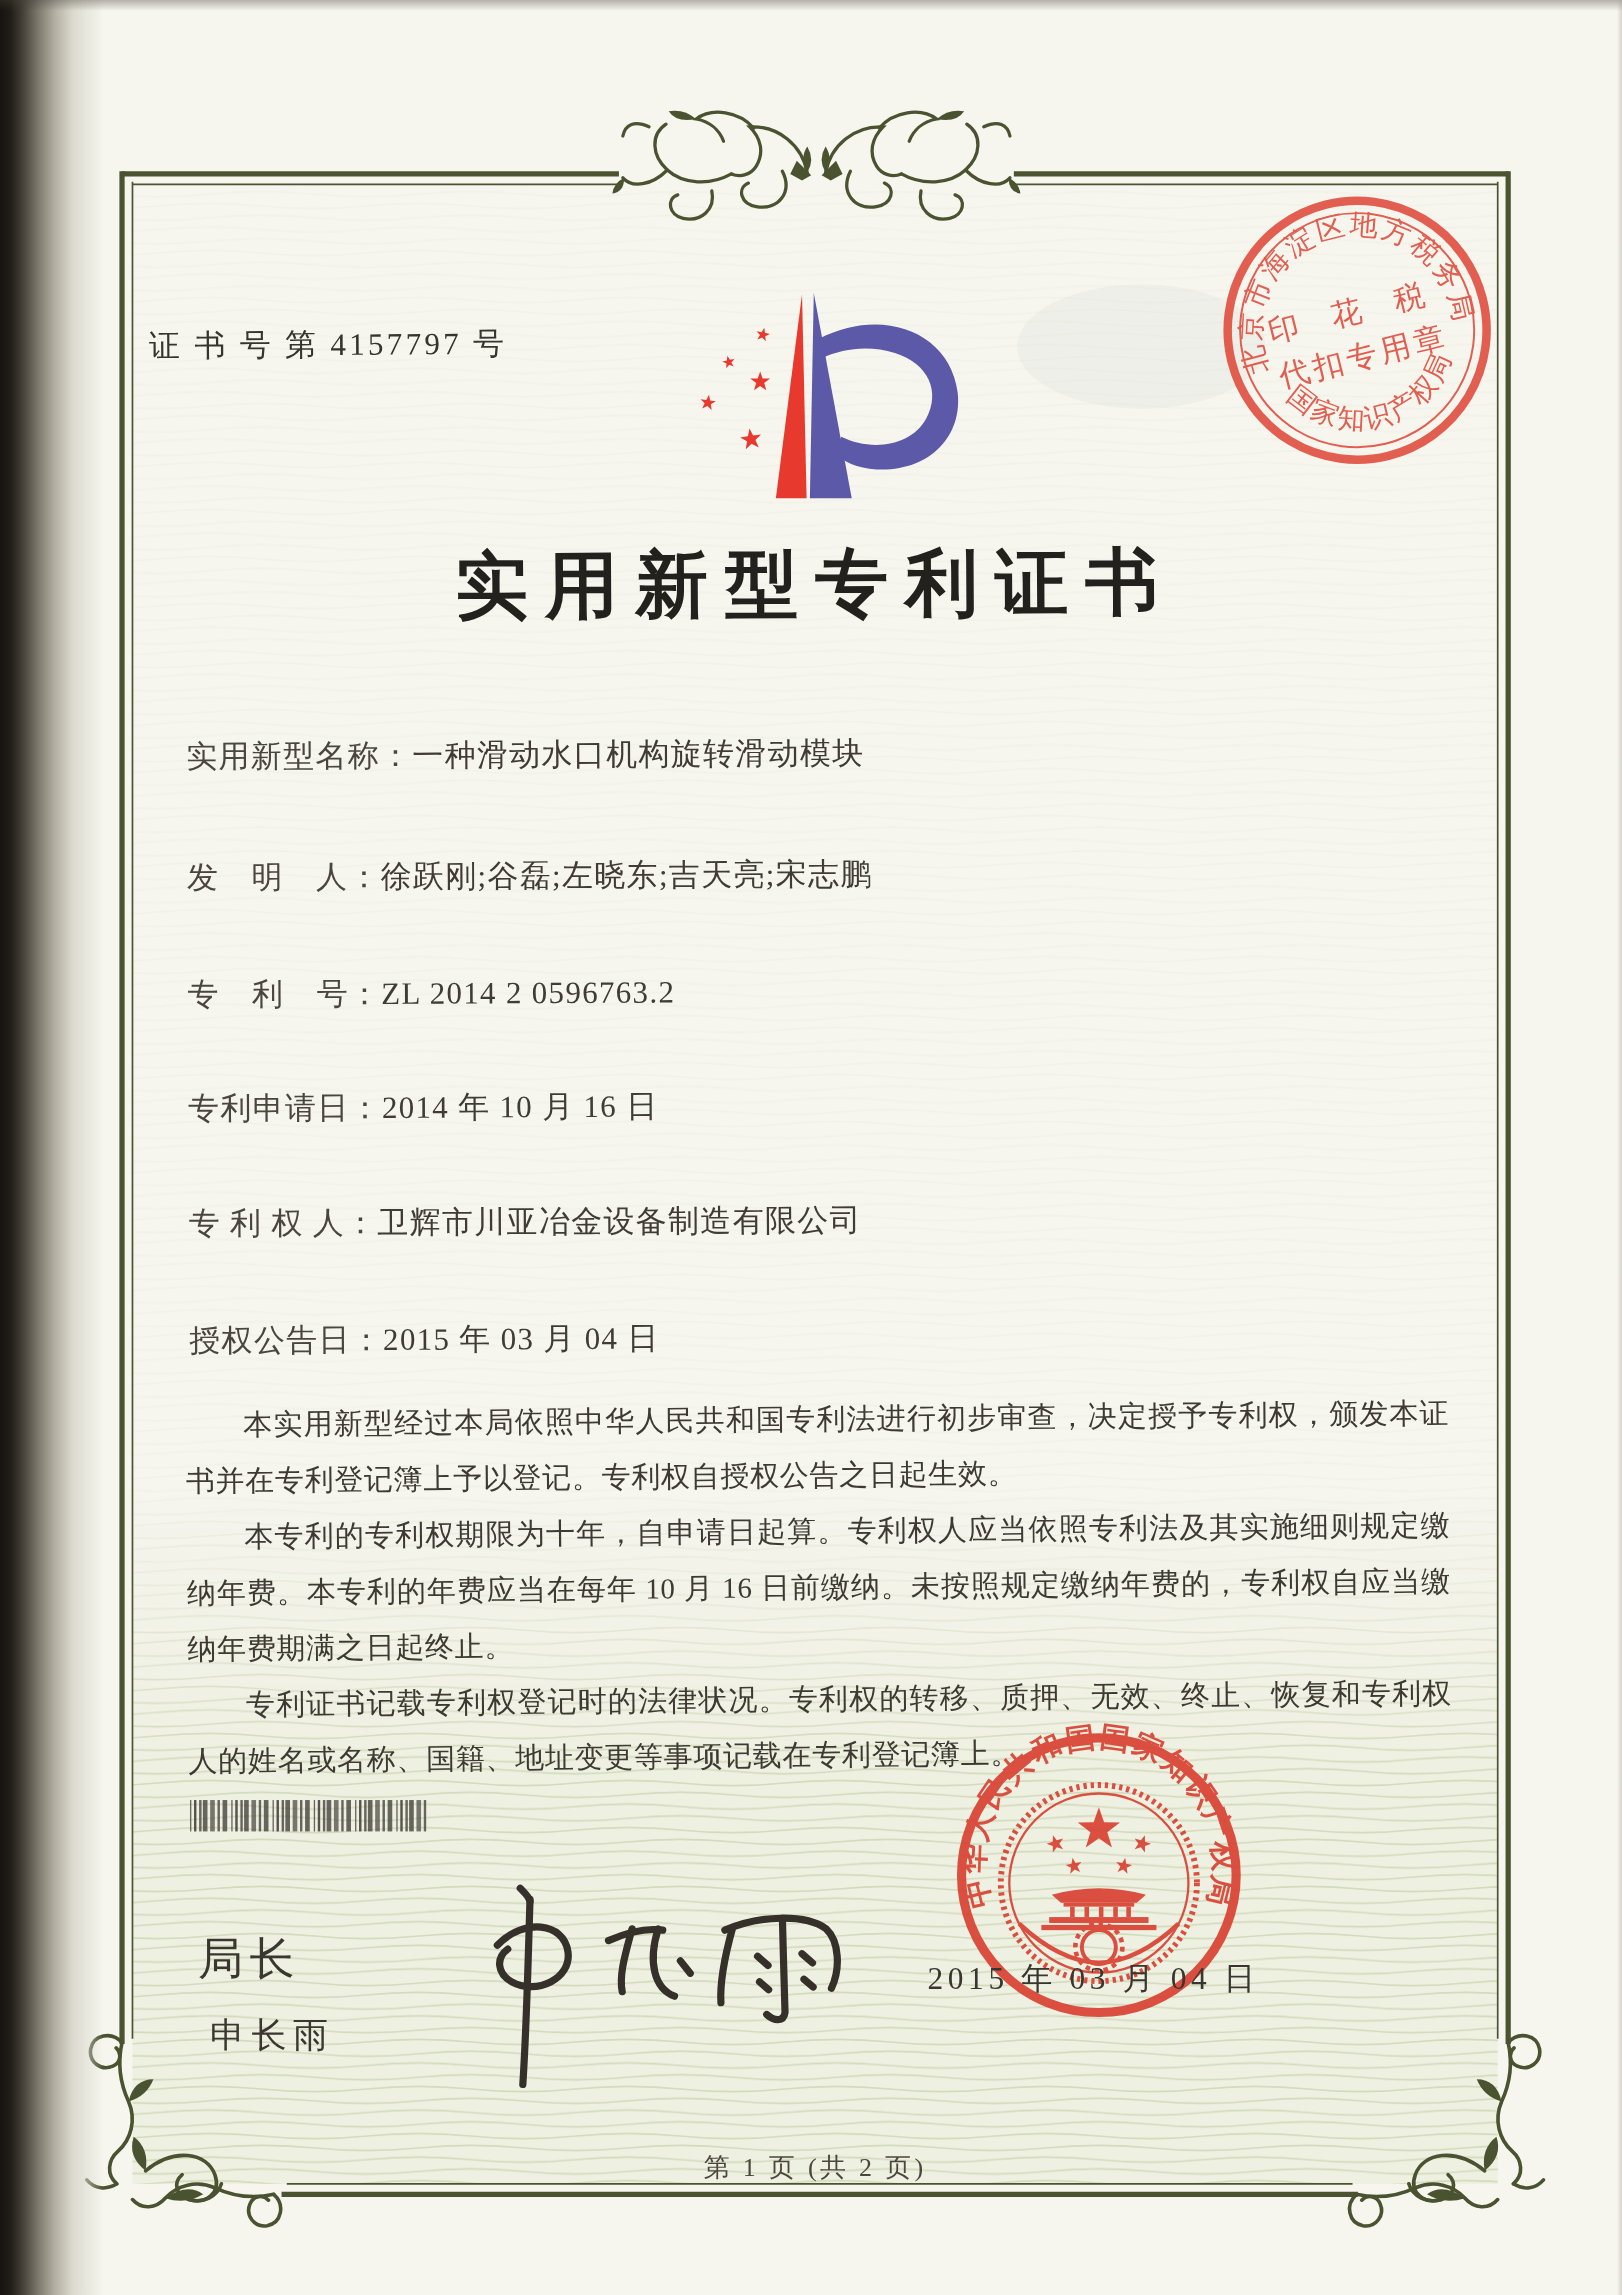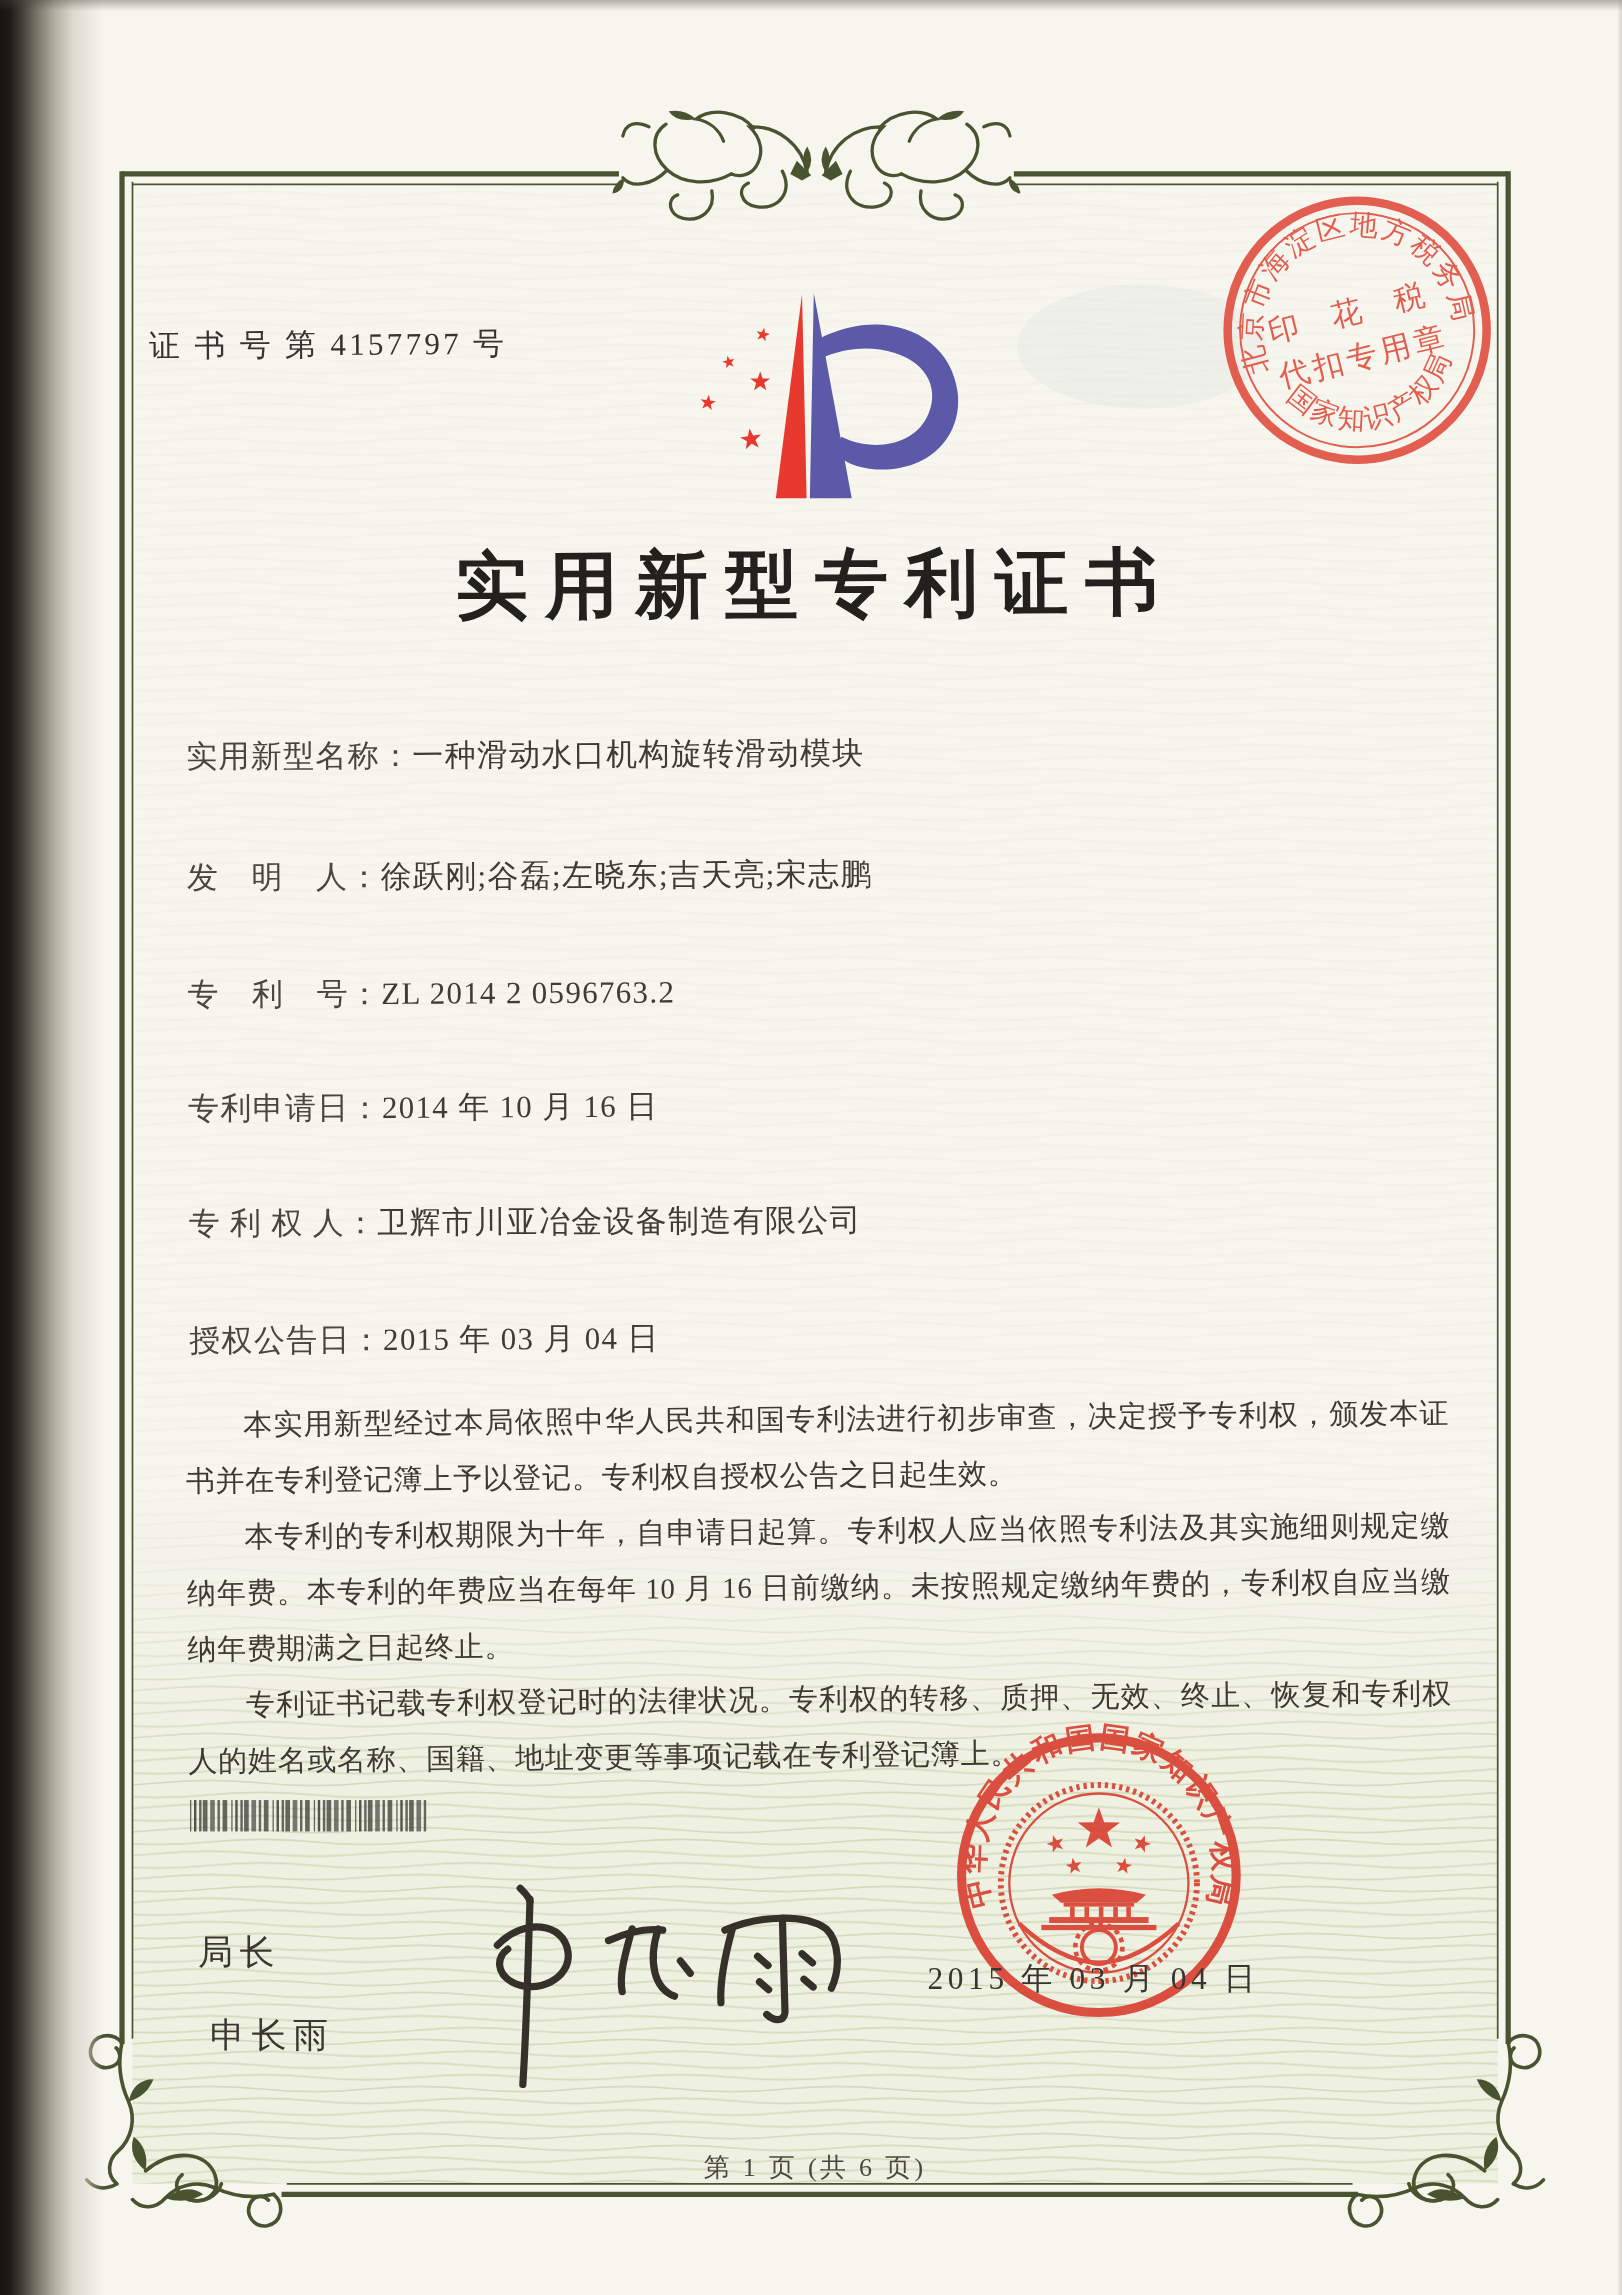--- a/index.html
+++ b/index.html
@@ -39,21 +39,21 @@
   .f-row:nth-of-type(5){top:1203px;}
   .f-row:nth-of-type(6){top:1320px;}
   .f-label{color:#4a453d;}
   .f-value{color:#403b34;}
   .paragraphs{
     left:185px;top:1397px;width:1264px;font-size:29px;line-height:56px;
     color:#3e3a33;text-align:justify;transform:rotate(-0.55deg);transform-origin:left top;
     letter-spacing:0.7px;
   }
   .paragraphs p{margin:0;text-indent:2em;}
-  .director-title{left:198px;top:1929px;font-size:35px;letter-spacing:6.5px;color:#3a3731;}
+  .director-title{left:198px;top:1929px;font-size:45px;letter-spacing:6.5px;color:#3a3731;}
   .director-name{left:198px;top:2012px;font-size:35px;letter-spacing:6.5px;color:#3a3731;margin-left:12px;}
   .footer-page{
     left:122px;top:2150px;width:1386px;text-align:center;
     font-size:26px;letter-spacing:3.3px;color:#4b473f;
   }
   svg text, svg textPath{font-family:"Liberation Serif","DejaVu Serif",serif;}
 </style>
 </head>
 <body>
 
@@ -290,18 +290,18 @@
 
 <div class="txt paragraphs">
   <p>本实用新型经过本局依照中华人民共和国专利法进行初步审查，决定授予专利权，颁发本证书并在专利登记簿上予以登记。专利权自授权公告之日起生效。</p>
   <p>本专利的专利权期限为十年，自申请日起算。专利权人应当依照专利法及其实施细则规定缴纳年费。本专利的年费应当在每年 10 月 16 日前缴纳。未按照规定缴纳年费的，专利权自应当缴纳年费期满之日起终止。</p>
   <p>专利证书记载专利权登记时的法律状况。专利权的转移、质押、无效、终止、恢复和专利权人的姓名或名称、国籍、地址变更等事项记载在专利登记簿上。</p>
 </div>
 
 <div class="txt director-title">局长</div>
 <div class="txt director-name">申长雨</div>
 
-<div class="txt footer-page">第 1 页 (共 6 页)</div>
+<div class="txt footer-page">第 1 页 (共 2 页)</div>
 
 <div class="scan-left"></div>
 <div class="scan-top"></div>
 <div class="scan-right"></div>
 
 
 </body></html>

